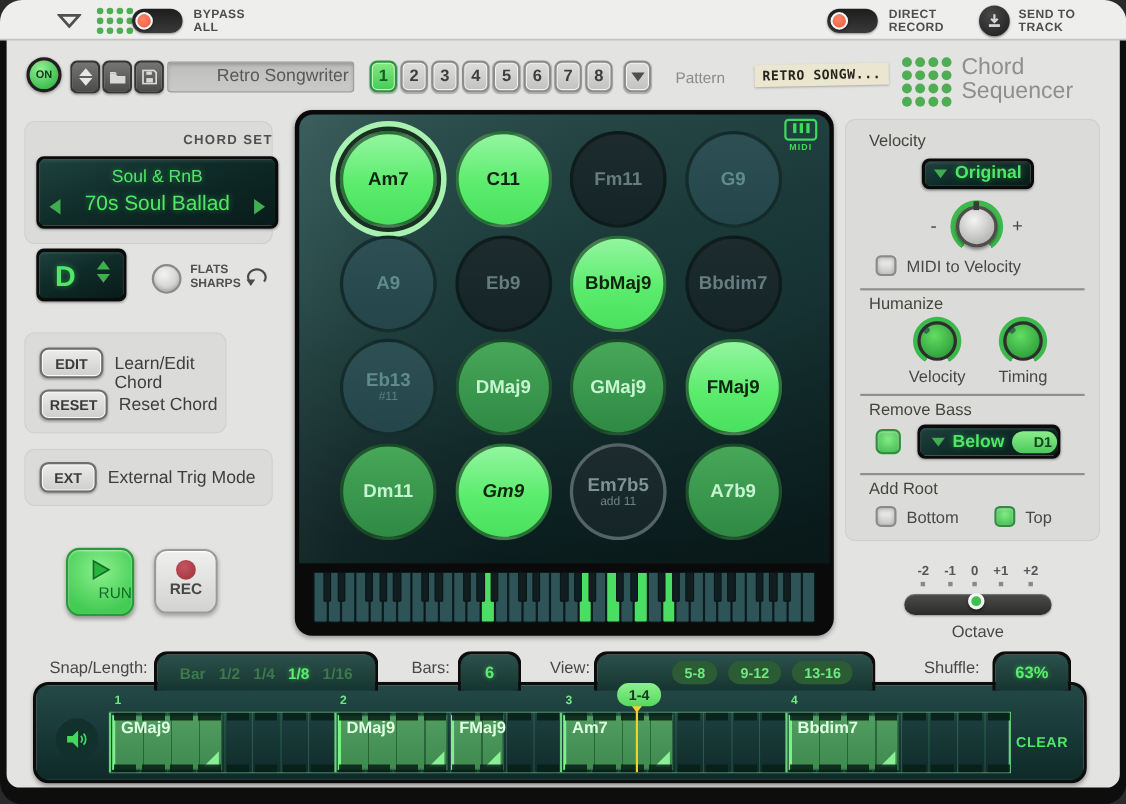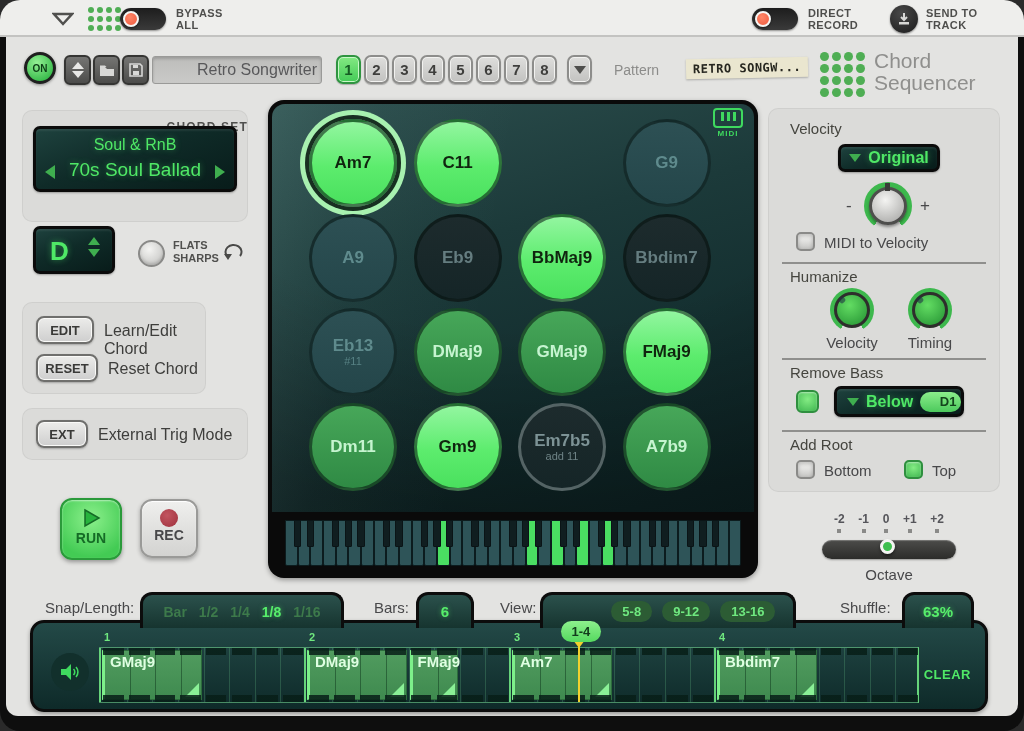--- a/index.html
+++ b/index.html
@@ -198,21 +198,21 @@
       <span class="dot"></span>
       <span class="dot"></span>
     </div>
   <div class="brand-text abs" style="left:874px;top:50px;">
     <div>Chord</div>
       <div>Sequencer</div>
   </div>
 
   <div class="panel abs" style="left:22px;top:110px;width:226px;height:112px;">
     <div class="small-cap abs" style="left:0;right:0;top:10px;text-align:right;">CHORD SET</div>
-    <div class="display abs" style="left:11px;top:16px;width:204px;height:66px;">
+    <div class="display abs" style="left:11px;top:32px;width:220px;height:66px;">
       <div class="green-txt abs" style="left:0;right:0;top:7px;text-align:center;font-size:16px;">Soul &amp; RnB</div>
       <div class="green-txt abs" style="left:0;right:0;top:30px;text-align:center;font-size:19px;">70s Soul Ballad</div>
       <div class="arrow-l abs" style="left:9px;top:36px;"></div>
       <div class="arrow-r abs" style="right:9px;top:36px;"></div>
     </div>
   </div>
 
   <div class="display abs" style="left:33px;top:226px;width:82px;height:48px;">
     <div class="green-txt abs" style="left:14px;top:7px;font-size:26px;font-weight:bold;">D</div>
     <div class="abs" style="right:12px;top:8px;display:flex;flex-direction:column;gap:4px;">
@@ -239,36 +239,39 @@
 
   <div class="panel abs" style="left:22px;top:408px;width:226px;height:52px;">
     <div class="gray-btn abs" style="left:14px;top:12px;width:52px;height:28px;">EXT</div>
     <div class="action-label abs" style="left:76px;top:18px;">External Trig Mode</div>
   </div>
 
   <div class="abs" style="left:60px;top:498px;width:62px;height:62px;border-radius:12px;background:radial-gradient(circle at 50% 32%,#8bf08b,#43cb54 78%);border:2px solid #2a9a3a;box-shadow:0 2px 4px rgba(0,0,0,.35),inset 0 1px 2px rgba(255,255,255,.55);text-align:center;">
     <svg width="20" height="20" style="margin-top:8px;">
         <polygon points="4,2 18,10 4,18" fill="#27b33d" stroke="#156b26" stroke-width="1.5"></polygon>
       </svg>
-    <div style="font-size:14px;font-weight:bold;color:#156b26;margin-top:-2px;">RUN</div>
+    <div style="font-size:14px;font-weight:normal;color:#156b26;margin-top:-2px;text-align:right;">RUN</div>
   </div>
   <div class="abs" style="left:140px;top:499px;width:58px;height:59px;border-radius:12px;background:linear-gradient(180deg,#efefed,#d3d3d1);border:2px solid #9a9a98;box-shadow:0 2px 4px rgba(0,0,0,.3),inset 0 1px 1px #fff;text-align:center;">
     <div style="width:18px;height:18px;border-radius:50%;background:radial-gradient(circle at 40% 35%,#c25560,#9e303c);margin:8px auto 0;"></div>
     <div style="font-size:14px;font-weight:bold;color:#48484a;">REC</div>
   </div>
 
   <div class="padpanel">
     <div class="padarea"></div>
     <div class="abs" style="left:4px;top:4px;right:4px;height:408px;z-index:2;">
         <div class="pad bright padsel" style="left: 37px; top: 15px;">
           <div class="pad-name">Am7</div>
         </div>
         <div class="pad bright" style="left: 141.5px; top: 15px;">
           <div class="pad-name">C11</div>
         </div>
+        <div class="pad dark" style="left: 246px; top: 15px;">
+          <div class="pad-name">Fm11</div>
+        </div>
         <div class="pad teal" style="left: 350.5px; top: 15px;">
           <div class="pad-name">G9</div>
         </div>
         <div class="pad teal" style="left: 37px; top: 109.5px;">
           <div class="pad-name">A9</div>
         </div>
         <div class="pad dark" style="left: 141.5px; top: 109.5px; justify-content: center;">
           <div class="pad-name">Eb9</div>
         </div>
         <div class="pad bright" style="left: 246px; top: 109.5px;">
@@ -286,21 +289,21 @@
         </div>
         <div class="pad medium" style="left: 246px; top: 204px;">
           <div class="pad-name">GMaj9</div>
         </div>
         <div class="pad bright" style="left: 350.5px; top: 204px;">
           <div class="pad-name">FMaj9</div>
         </div>
         <div class="pad medium" style="left: 37px; top: 298.5px;">
           <div class="pad-name">Dm11</div>
         </div>
-        <div class="pad bright" style="left: 141.5px; top: 298.5px;">
+        <div class="pad bright" style="left: 141.5px; top: 298.5px; font-style: italic;">
           <div class="pad-name">Gm9</div>
         </div>
         <div class="pad dark-ring" style="left: 246px; top: 298.5px;">
           <div class="pad-name">Em7b5</div>
           <div class="pad-sub">add 11</div>
         </div>
         <div class="pad medium" style="left: 350.5px; top: 298.5px;">
           <div class="pad-name">A7b9</div>
         </div>
       </div>

